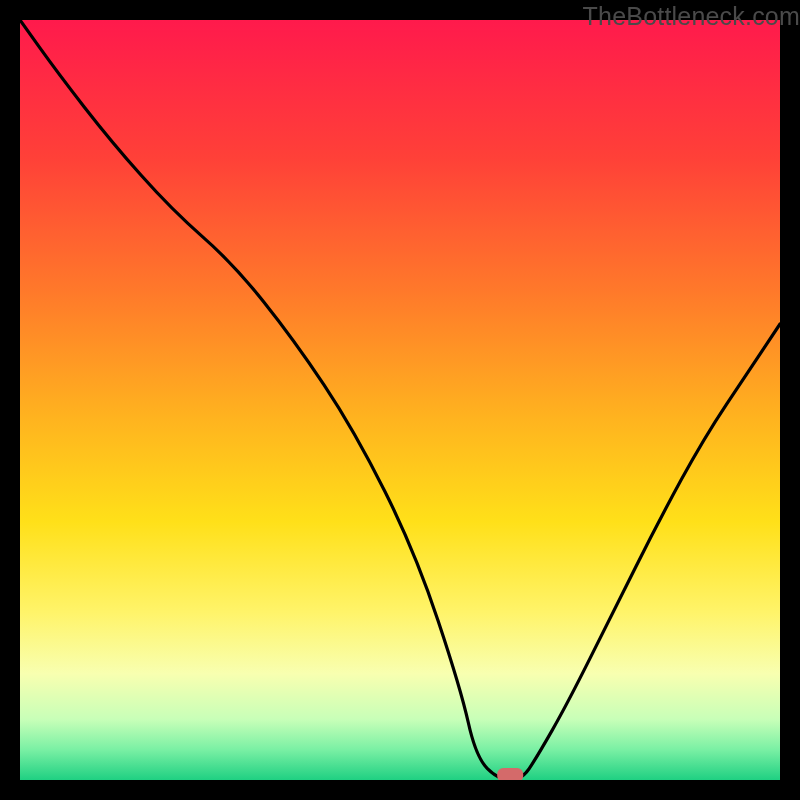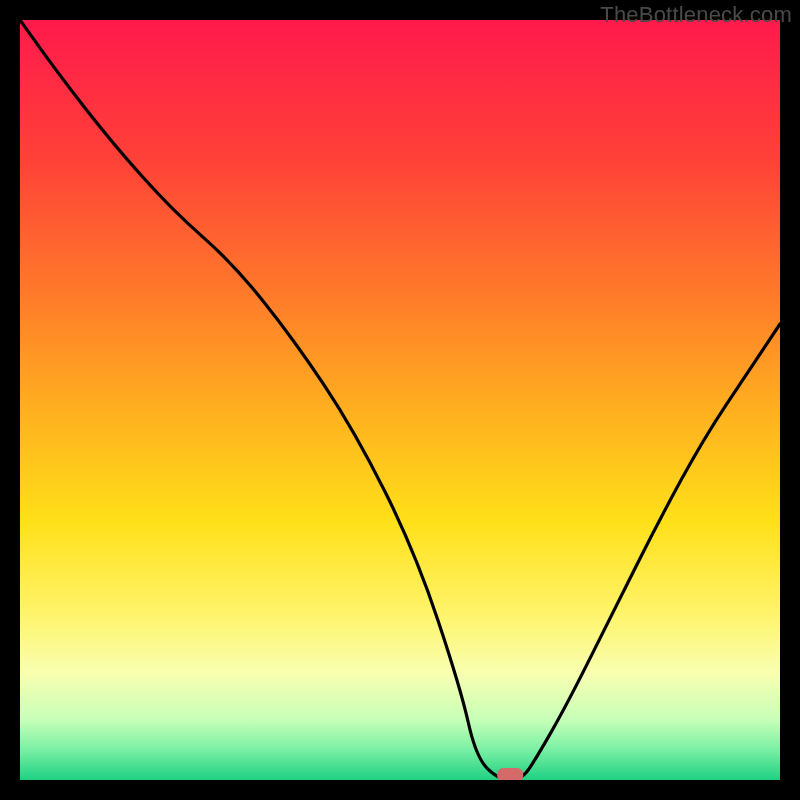--- a/index.html
+++ b/index.html
@@ -24,23 +24,23 @@
     height: 760px;
     overflow: hidden;
   }
   .grad {
     position: absolute;
     left: 0; top: 0; right: 0; bottom: 0;
   }
   .watermark {
     position: absolute;
     top: 2px;
-    right: 8px;
+    right: 0;
     color: #4a4a4a;
-    font-size: 22px;
+    font-size: 25px;
     font-weight: 500;
     letter-spacing: 0.2px;
     z-index: 5;
   }
   svg { display: block; }
 </style>
 </head>
 <body>
 
 <div class="stage">

